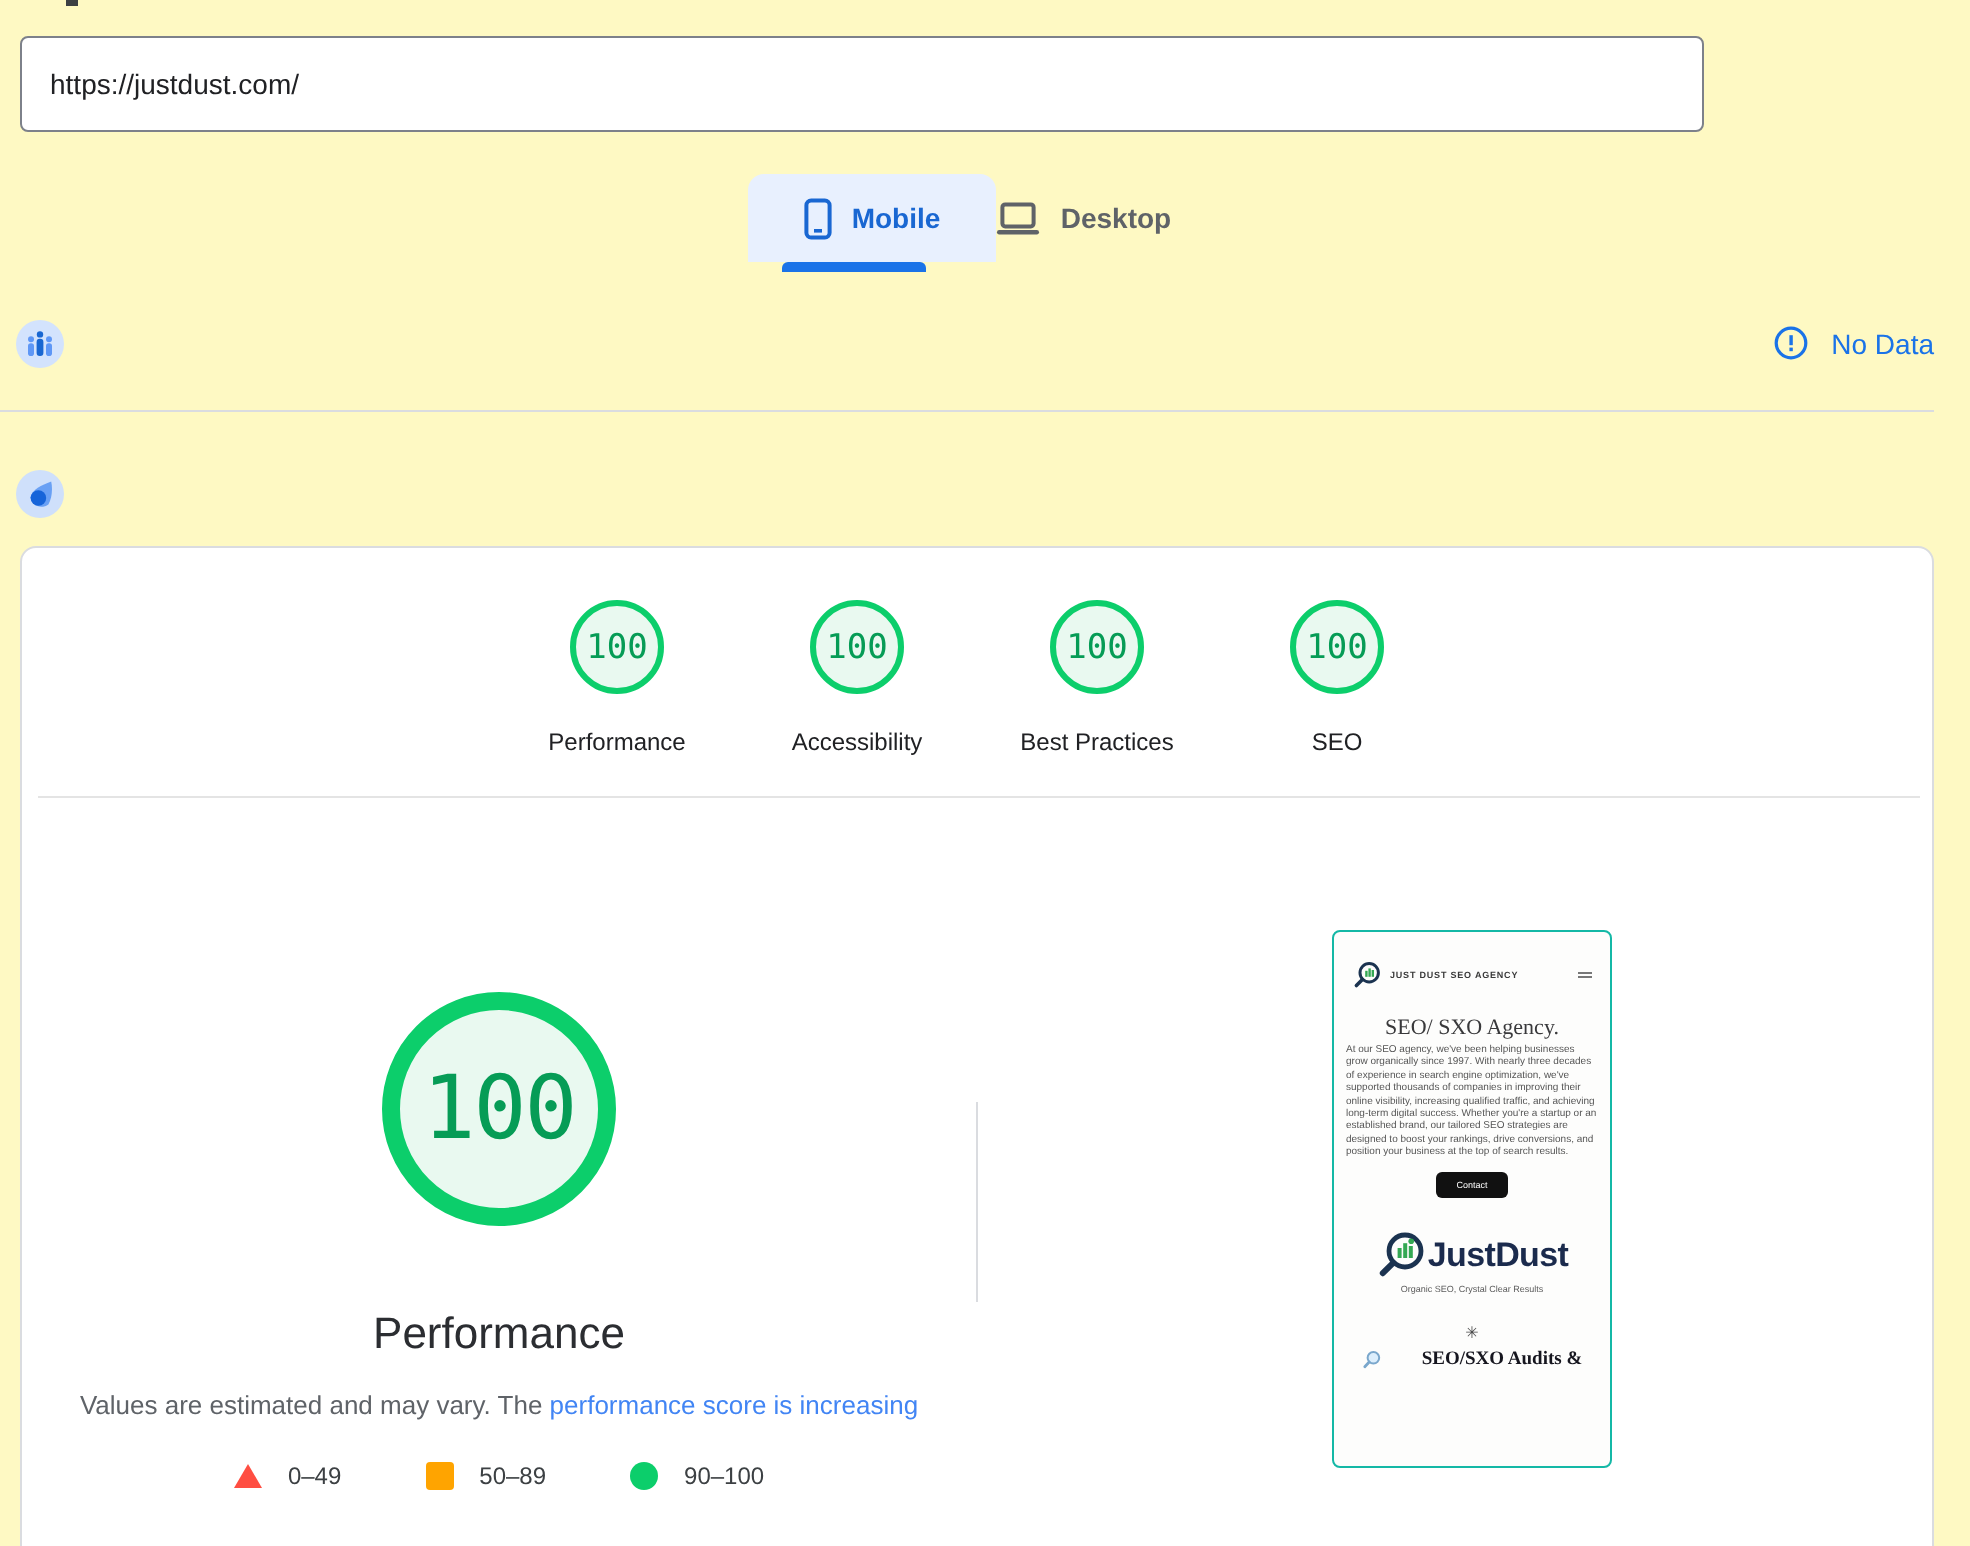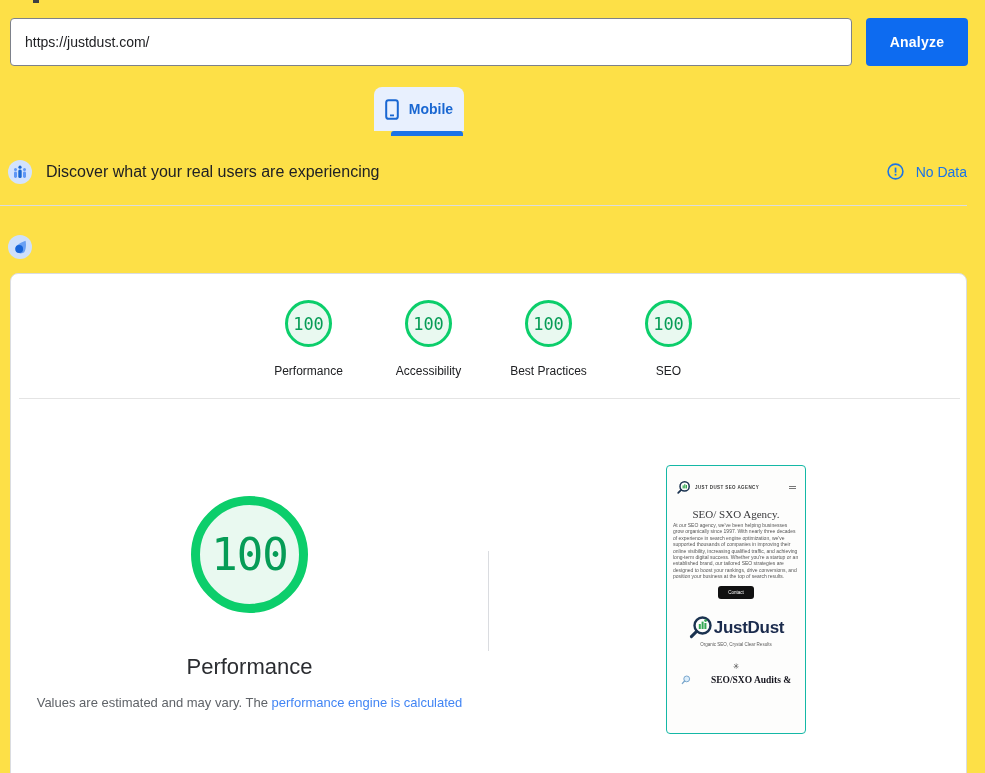--- a/index.html
+++ b/index.html
@@ -1,36 +1,36 @@
 <!DOCTYPE html>
 <html><head>
 <meta charset="utf-8">
 <style>
   * { margin:0; padding:0; box-sizing:border-box; }
   html,body { width:985px; height:773px; overflow:hidden; background:#fff;
     font-family:"Liberation Sans", sans-serif; }
-  .page { position:relative; width:985px; height:773px; background:#fde047; }
+  .page { position:relative; width:985px; height:773px; background:#fef9c3; }
 
   
   .top-fragment { position:absolute; left:33px; top:0; width:6px; height:3px; background:#3c4043; }
 
   
   .url-input { position:absolute; left:10px; top:18px; width:842px; height:48px;
     border:1px solid #7d818a; border-radius:4px; background:#fff;
     display:flex; align-items:center; padding:0 14px; }
   .url-input span { font-size:14px; color:#202124; }
   .analyze-btn { position:absolute; left:866px; top:18px; width:102px; height:48px;
     background:#0d6bf0; color:#fff; border:none; border-radius:4px;
     font-family:"Liberation Sans", sans-serif; font-size:14px; font-weight:bold;
     letter-spacing:.25px; cursor:pointer; }
 
   
   .tab { position:absolute; top:87px; height:44px; display:flex; align-items:center;
     justify-content:center; gap:10px; font-size:14px; cursor:pointer; }
-  .tab-mobile { left:374px; width:90px; background:#e8f0fe; border-radius:8px 8px 0 0;
+  .tab-mobile { left:374px; width:124px; background:#e8f0fe; border-radius:8px 8px 0 0;
     color:#1967d2; font-weight:bold; }
   .tab-desktop { left:494px; width:96px; color:#5f6368; font-weight:bold; }
   .tab-indicator { position:absolute; left:17px; bottom:-5px; width:72px; height:5px;
     background:#1a73e8; border-radius:3px 3px 0 0; }
 
   
   .section-row { position:absolute; left:0; width:967px; display:flex; align-items:center; }
   .row-field { top:148px; height:47px; }
   .row-lab   { top:223px; height:47px; }
   .section-icon { width:24px; height:24px; margin-left:8px; flex:0 0 auto; }
@@ -94,42 +94,47 @@
 </head>
 <body>
 
 <div class="page">
 
   <div class="top-fragment"></div>
 
   <div class="url-input">
     <span>https://justdust.com/</span>
   </div>
-  <button class="analyze-btn">Analyze</button>
 
   <div class="tab tab-mobile">
     <svg width="14" height="21" viewBox="0 0 14 21">
       <rect x="1.2" y="1.2" width="11.6" height="18.6" rx="2.4" fill="none" stroke="#1967d2" stroke-width="2"></rect>
       <line x1="5" y1="16.4" x2="9" y2="16.4" stroke="#1967d2" stroke-width="1.8"></line>
     </svg>
     <span>Mobile</span>
     <div class="tab-indicator"></div>
+  </div>
+  <div class="tab tab-desktop">
+    <svg width="22" height="17" viewBox="0 0 22 17">
+      <rect x="3.2" y="1.2" width="15.6" height="11" rx="1.4" fill="none" stroke="#5f6368" stroke-width="2"></rect>
+      <rect x="0.5" y="14" width="21" height="2.2" rx="1.1" fill="#5f6368"></rect>
+    </svg>
+    <span>Desktop</span>
   </div>
 
   <div class="section-row row-field">
     <svg class="section-icon" viewBox="0 0 24 24">
       <circle cx="12" cy="12" r="12" fill="#d3e3fd"></circle>
       <circle cx="7.5" cy="9.6" r="1.5" fill="#5e97f6"></circle>
       <rect x="6" y="11.6" width="3" height="6.4" rx="1.4" fill="#5e97f6"></rect>
       <circle cx="12" cy="7.2" r="1.6" fill="#1967d2"></circle>
       <rect x="10.3" y="9.4" width="3.4" height="8.6" rx="1.6" fill="#1967d2"></rect>
       <circle cx="16.5" cy="9.6" r="1.5" fill="#5e97f6"></circle>
       <rect x="15" y="11.6" width="3" height="6.4" rx="1.4" fill="#5e97f6"></rect>
     </svg>
-    <span class="section-title">Discover what your real users are experiencing</span>
     <span class="row-spacer"></span>
     <span class="no-data-wrap">
       <svg width="17" height="17" viewBox="0 0 17 17">
         <circle cx="8.5" cy="8.5" r="7.4" fill="none" stroke="#1a73e8" stroke-width="1.6"></circle>
         <rect x="7.7" y="4.6" width="1.7" height="5" fill="#1a73e8"></rect>
         <rect x="7.7" y="10.8" width="1.7" height="1.8" fill="#1a73e8"></rect>
       </svg>
       <span class="no-data-label">No Data</span>
     </span>
   </div>
@@ -175,21 +180,35 @@
 
     <div class="card-divider"></div>
 
     <div class="gauge-col">
       <div class="gauge">
         <span>100</span>
       </div>
       <div class="gauge-title">Performance</div>
       <div class="gauge-note">
         <div>
-          <span>Values are estimated and may vary. The </span><a href="#">performance engine is calculated</a>
+          <span>Values are estimated and may vary. The </span><a href="#">performance score is increasing</a>
+        </div>
+      </div>
+      <div class="legend-row">
+        <div class="legend-item">
+          <span class="lg-triangle"></span>
+          <span>0–49</span>
+        </div>
+        <div class="legend-item">
+          <span class="lg-square"></span>
+          <span>50–89</span>
+        </div>
+        <div class="legend-item">
+          <span class="lg-circle"></span>
+          <span>90–100</span>
         </div>
       </div>
     </div>
 
     <div class="divider-v"></div>
 
     <div class="thumb">
       <div class="thumb-header">
         <svg width="15" height="15" viewBox="0 0 15 15">
           <circle cx="8.6" cy="6.4" r="4.6" fill="none" stroke="#1b3350" stroke-width="1.5"></circle>

